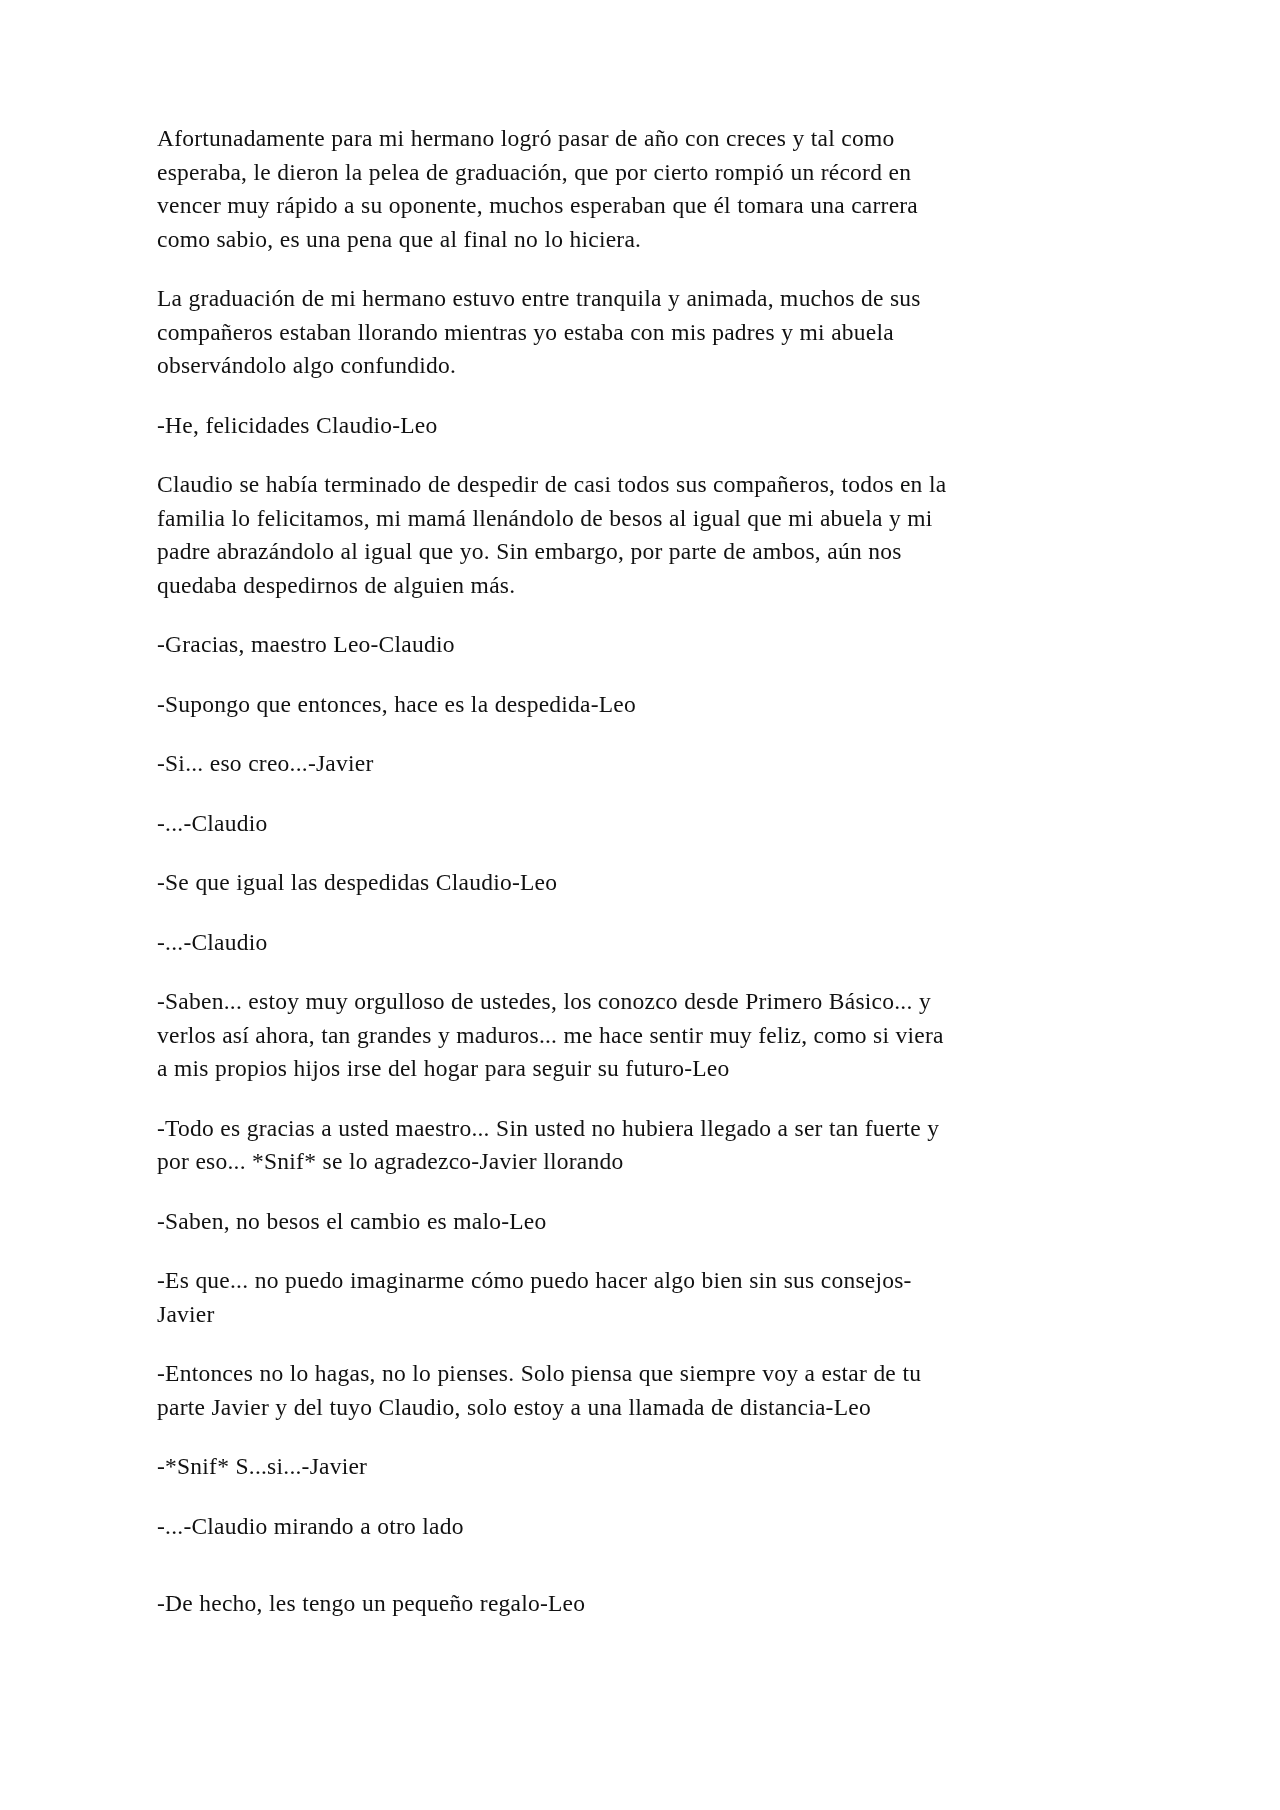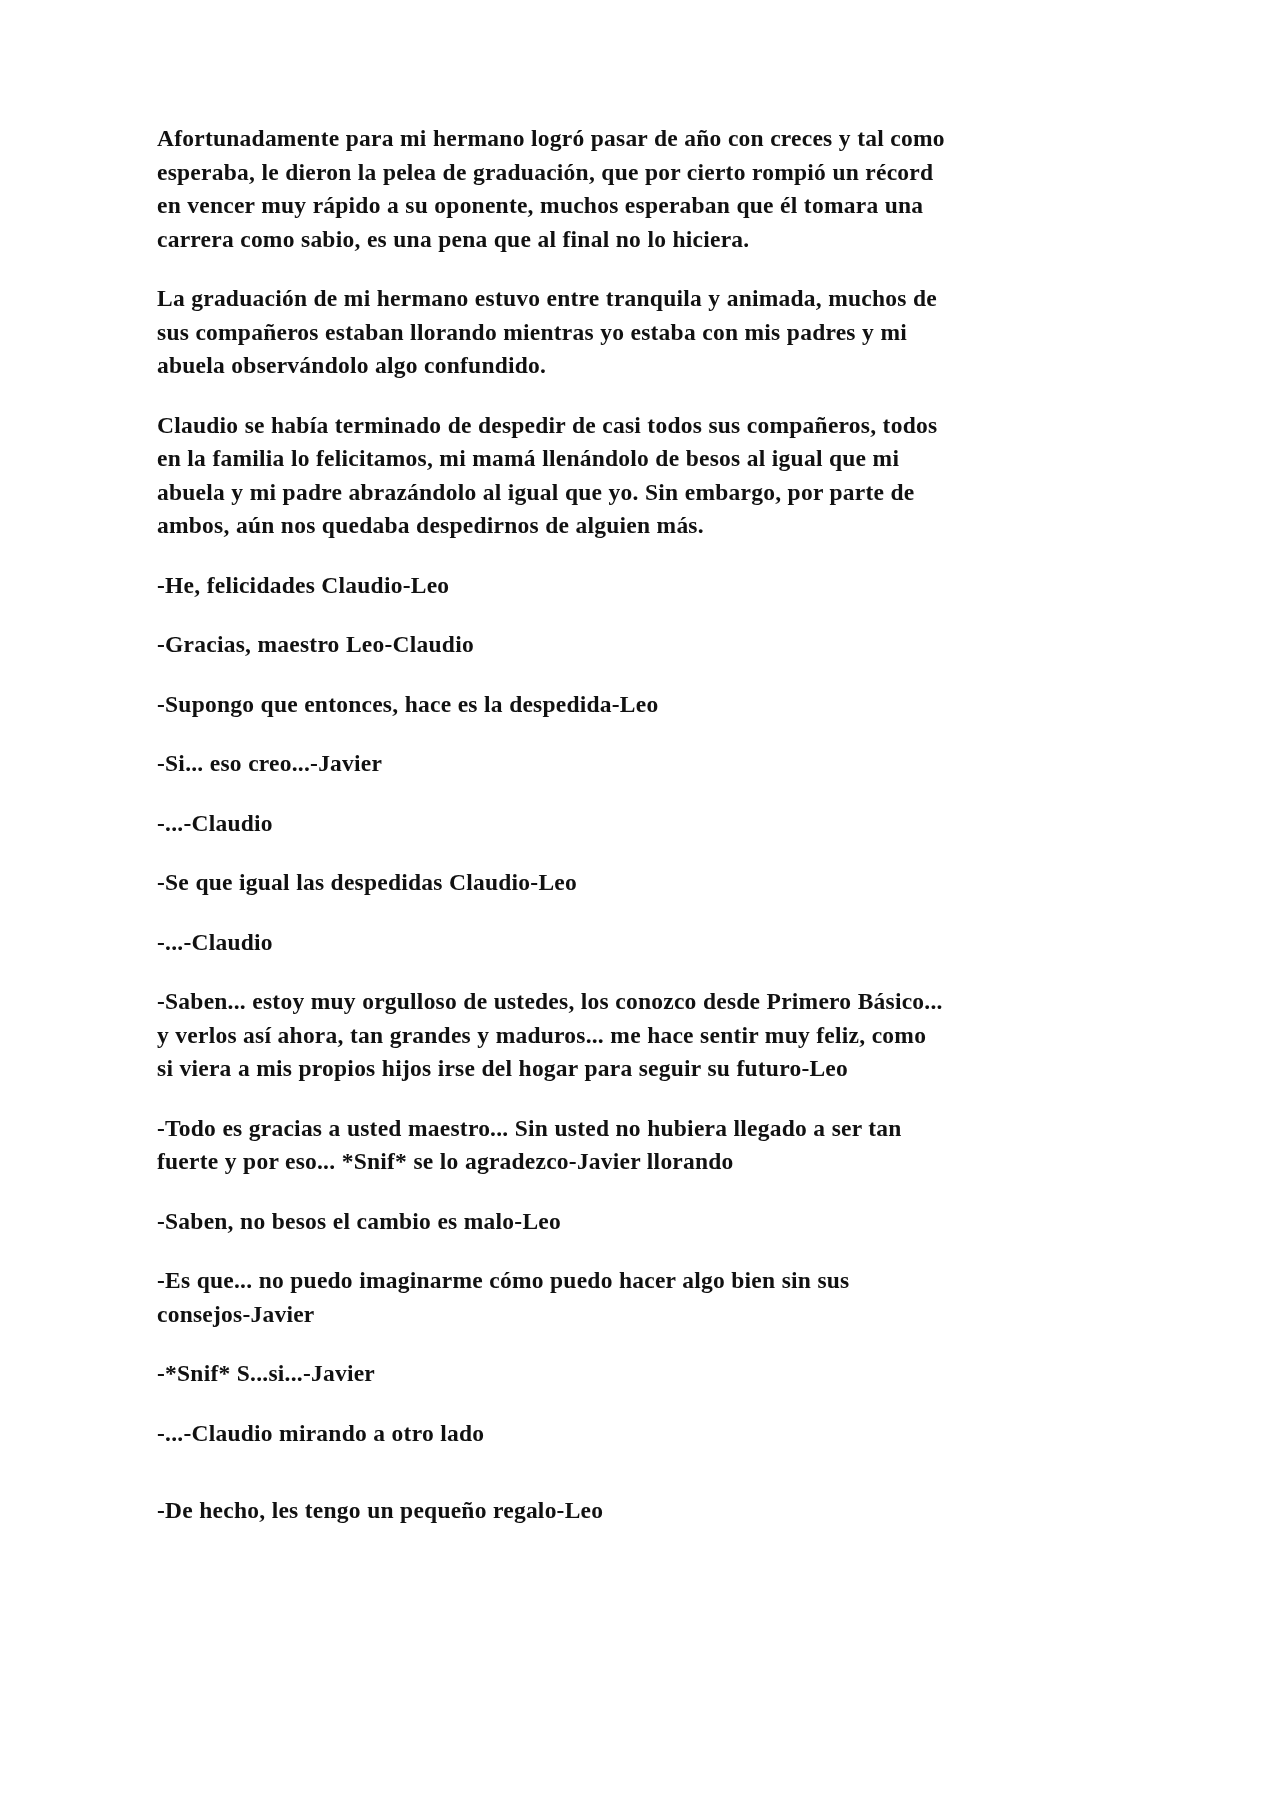--- a/index.html
+++ b/index.html
@@ -13,21 +13,20 @@
     font-family: "Liberation Serif", "DejaVu Serif", serif;
     color: #000000;
     -webkit-font-smoothing: antialiased;
   }
   .page {
     position: relative;
     width: 1068px;
     height: 1810px;
     background: #ffffff;
     box-sizing: border-box;
-    font-weight: bold;
   }
   .content {
     position: absolute;
     left: 157px;
     top: 122px;
     width: 790px;
   }
   p.para {
     margin: 0 0 26px 0;
     font-size: 23.5px;
@@ -43,30 +42,31 @@
   }
 </style>
 </head>
 <body>
 
 <div class="page">
   <div class="content">
 
     <p class="para">Afortunadamente para mi hermano logró pasar de año con creces y tal como esperaba, le dieron la pelea de graduación, que por cierto rompió un récord en vencer muy rápido a su oponente, muchos esperaban que él tomara una carrera como sabio, es una pena que al final no lo hiciera.</p>
     <p class="para">La graduación de mi hermano estuvo entre tranquila y animada, muchos de sus compañeros estaban llorando mientras yo estaba con mis padres y mi abuela observándolo algo confundido.</p>
+    <p class="para">-He, felicidades Claudio-Leo</p>
     <p class="para">Claudio se había terminado de despedir de casi todos sus compañeros, todos en la familia lo felicitamos, mi mamá llenándolo de besos al igual que mi abuela y mi padre abrazándolo al igual que yo. Sin embargo, por parte de ambos, aún nos quedaba despedirnos de alguien más.</p>
-    <p class="para">-He, felicidades Claudio-Leo</p>
     <p class="para">-Gracias, maestro Leo-Claudio</p>
     <p class="para">-Supongo que entonces, hace es la despedida-Leo</p>
     <p class="para">-Si... eso creo...-Javier</p>
     <p class="para">-...-Claudio</p>
     <p class="para">-Se que igual las despedidas Claudio-Leo</p>
     <p class="para">-...-Claudio</p>
     <p class="para">-Saben... estoy muy orgulloso de ustedes, los conozco desde Primero Básico... y verlos así ahora, tan grandes y maduros... me hace sentir muy feliz, como si viera a mis propios hijos irse del hogar para seguir su futuro-Leo</p>
     <p class="para">-Todo es gracias a usted maestro... Sin usted no hubiera llegado a ser tan fuerte y por eso... *Snif* se lo agradezco-Javier llorando</p>
     <p class="para">-Saben, no besos el cambio es malo-Leo</p>
     <p class="para">-Es que... no puedo imaginarme cómo puedo hacer algo bien sin sus consejos-Javier</p>
+    <p class="para">-Entonces no lo hagas, no lo pienses. Solo piensa que siempre voy a estar de tu parte Javier y del tuyo Claudio, solo estoy a una llamada de distancia-Leo</p>
     <p class="para">-*Snif* S...si...-Javier</p>
     <p class="para">-...-Claudio mirando a otro lado</p>
     <p class="para">-De hecho, les tengo un pequeño regalo-Leo</p>
 
   </div>
 </div>
 
 </body></html>

